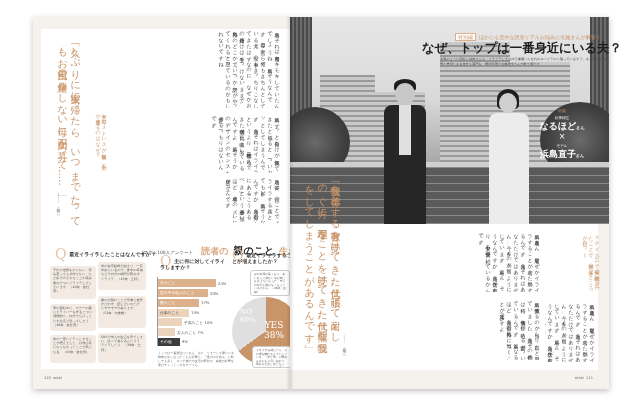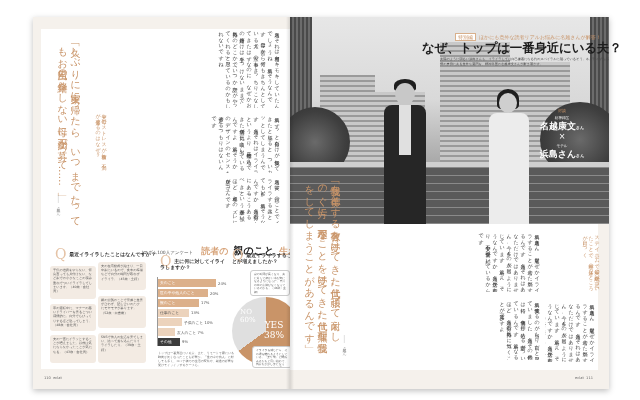--- a/index.html
+++ b/index.html
@@ -201,24 +201,24 @@
 
 <div class="kicker">
   <span class="kicker-tag">特別編</span><span>ほかにも意外な読者リアルお悩みに名越さんが解答！</span>
 </div>
 <div class="main-title">なぜ、トップは一番身近にいる夫？</div>
 <div class="lead">太陽のように明るい浜島さんも、イライラしては自己嫌悪になる負のスパイラルに陥っているそう。ネガティブな感情の裏側にある意外な要因を、精神科医の名越康文さんが解き明かす。</div>
 
 <div class="cast-badge">
   <div class="role">対談</div>
   <div class="org">精神科医</div>
-  <div class="name"><span>名越康文</span><small>さん</small></div>
+  <div class="name"><span>なるほど</span><small>さん</small></div>
   <div class="x">×</div>
   <div class="org">モデル</div>
-  <div class="name"><span>浜島さん</span><small>さん</small></div>
+  <div class="name"><span>浜島直子</span><small>さん</small></div>
 </div>
 
 <div class="pull-quote" style="left:300px; top:178px; height:165px; width:42px; color:#c99468;">
   <span>「我慢を美徳とする教育を受けてきた世代。頑張って耐えしのぐ方に、理不尽なことを受けてきた世代。無理な我慢をしてしまうことがあるんです」</span>
 </div>
 <div class="pull-attrib" style="position:absolute; left:342px; top:335px; writing-mode:vertical-rl; height:30px;">―― 名越さん</div>
 
 <div class="vcol" style="left:370px; top:230px; width:170px; height:62px;">浜島　名越さん、最近なぜかイライラすることが増えた気がするんです。名越　それはあなただけではありません。今、多くの人が同じように感じています。浜島　え、そうなんですか。名越　生活が変わり、不安や緊張が続いているからです。</div>
 <div class="vcol" style="left:370px; top:298px; width:170px; height:62px;">浜島　我慢するのが当たり前だと思っていました。名越　その世代の人は特に、感情を押し込める癖がついているんです。浜島　なるほど。名越　自分の気持ちに気づくことが第一歩ですよ。</div>
 <div class="vcol" style="left:545px; top:300px; width:50px; height:62px;">浜島　名越さん、最近なぜかイライラすることが増えた気がするんです。名越　それはあなただけではありません。今、多くの人が同じように感じています。浜島　え、そうなんですか。名越　生活が変わり、不安や緊張が続いているからです。</div>

